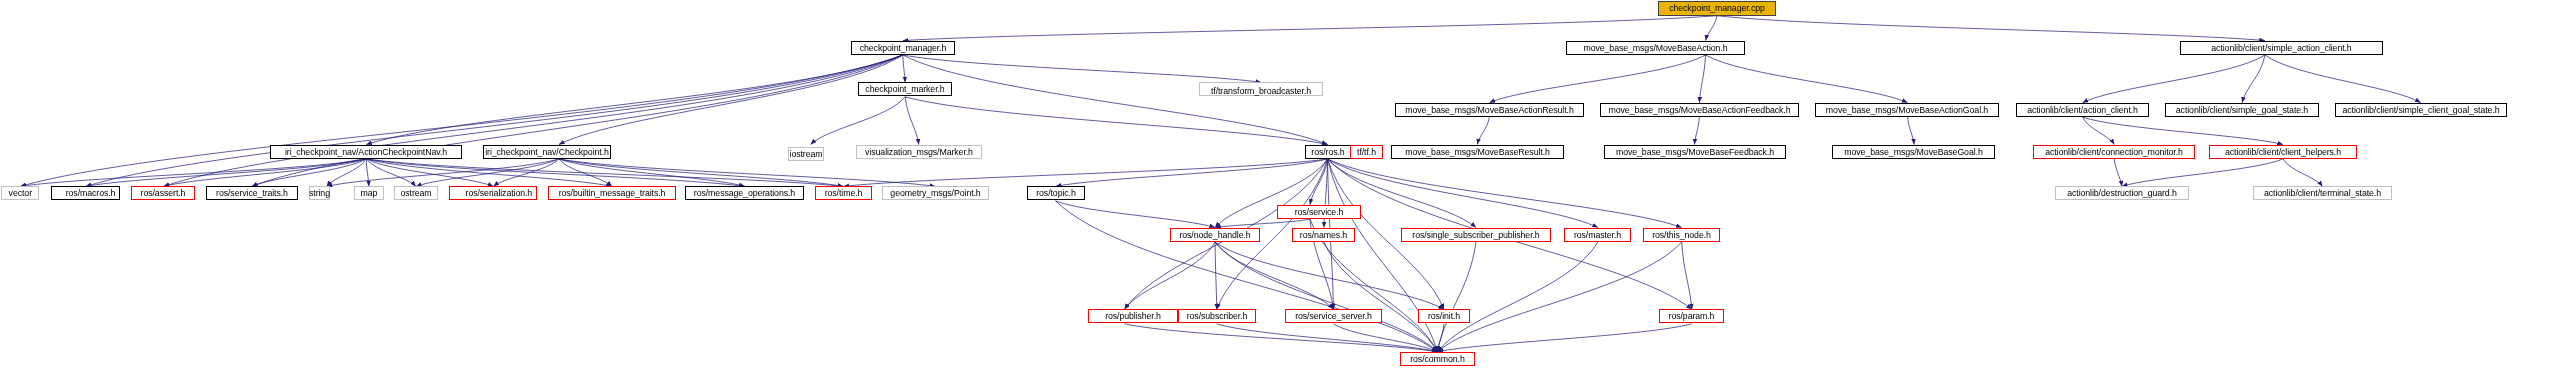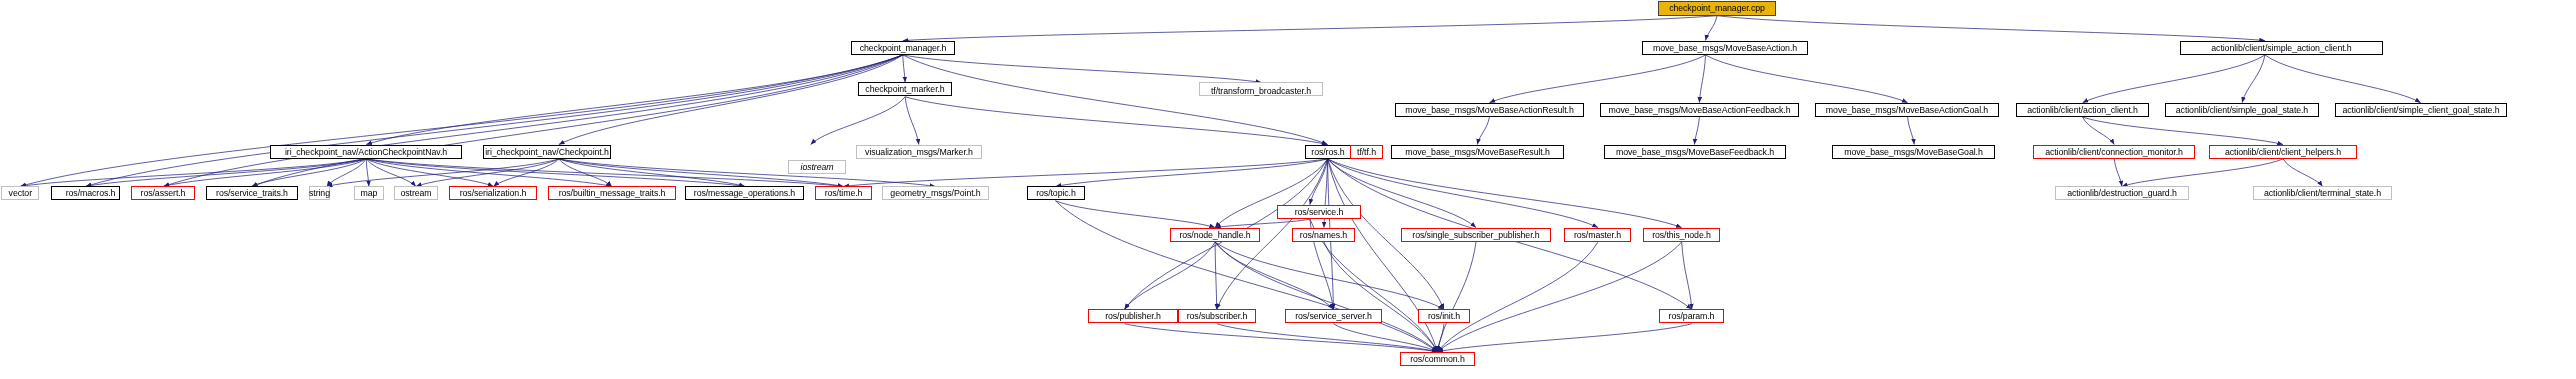--- a/index.html
+++ b/index.html
@@ -126,21 +126,21 @@
         <path d="M2587,495 C2516.98,514.35 2268.02,522.95 2198,538" fill="none" stroke="#1f1f7a" stroke-width="1.1" marker-end="url(#arrow)"></path>
       </g>
   </svg>
   <div id="node-layer">
       <div class="node root" style="left: 1658px; top: 1.3px; width: 118px;">
         <span>checkpoint_manager.cpp</span>
       </div>
       <div class="node black" style="left: 851px; top: 41px; width: 104px;">
         <span>checkpoint_manager.h</span>
       </div>
-      <div class="node black" style="left: 1642px; top: 41px; width: 166px;">
+      <div class="node black" style="left: 1566px; top: 41px; width: 179px;">
         <span>move_base_msgs/MoveBaseAction.h</span>
       </div>
       <div class="node black" style="left: 2180px; top: 41px; width: 203px;">
         <span>actionlib/client/simple_action_client.h</span>
       </div>
       <div class="node black" style="left: 858px; top: 82px; width: 94px;">
         <span>checkpoint_marker.h</span>
       </div>
       <div class="node plain" style="left: 1199px; top: 82px; width: 124px; align-items: flex-end;">
         <span>tf/transform_broadcaster.h</span>
@@ -162,21 +162,21 @@
       </div>
       <div class="node black" style="left: 2335px; top: 103px; width: 172px;">
         <span>actionlib/client/simple_client_goal_state.h</span>
       </div>
       <div class="node black" style="left: 270px; top: 145px; width: 192px;">
         <span>iri_checkpoint_nav/ActionCheckpointNav.h</span>
       </div>
       <div class="node black" style="left: 483px; top: 145px; width: 128px;">
         <span>iri_checkpoint_nav/Checkpoint.h</span>
       </div>
-      <div class="node plain" style="left: 788px; top: 160px; width: 58px; font-style: italic;">
+      <div class="node plain" style="left: 788px; top: 147px; width: 36px;">
         <span>iostream</span>
       </div>
       <div class="node plain" style="left: 856px; top: 145px; width: 126px;">
         <span>visualization_msgs/Marker.h</span>
       </div>
       <div class="node black" style="left: 1305px; top: 145px; width: 46px;">
         <span>ros/ros.h</span>
       </div>
       <div class="node red" style="left: 1350px; top: 145px; width: 33px;">
         <span>tf/tf.h</span>
@@ -210,21 +210,21 @@
       </div>
       <div class="node plain" style="left: 309px; top: 186px; width: 21px;">
         <span>string</span>
       </div>
       <div class="node plain" style="left: 354px; top: 186px; width: 30px;">
         <span>map</span>
       </div>
       <div class="node plain" style="left: 394px; top: 186px; width: 44px;">
         <span>ostream</span>
       </div>
-      <div class="node red" style="left: 449px; top: 186px; width: 88px;">
+      <div class="node red" style="left: 449px; top: 186px; width: 88px; justify-content: flex-end;">
         <span>ros/serialization.h</span>
       </div>
       <div class="node red" style="left: 548px; top: 186px; width: 128px;">
         <span>ros/builtin_message_traits.h</span>
       </div>
       <div class="node black" style="left: 685px; top: 186px; width: 119px;">
         <span>ros/message_operations.h</span>
       </div>
       <div class="node red" style="left: 815px; top: 186px; width: 57px;">
         <span>ros/time.h</span>

